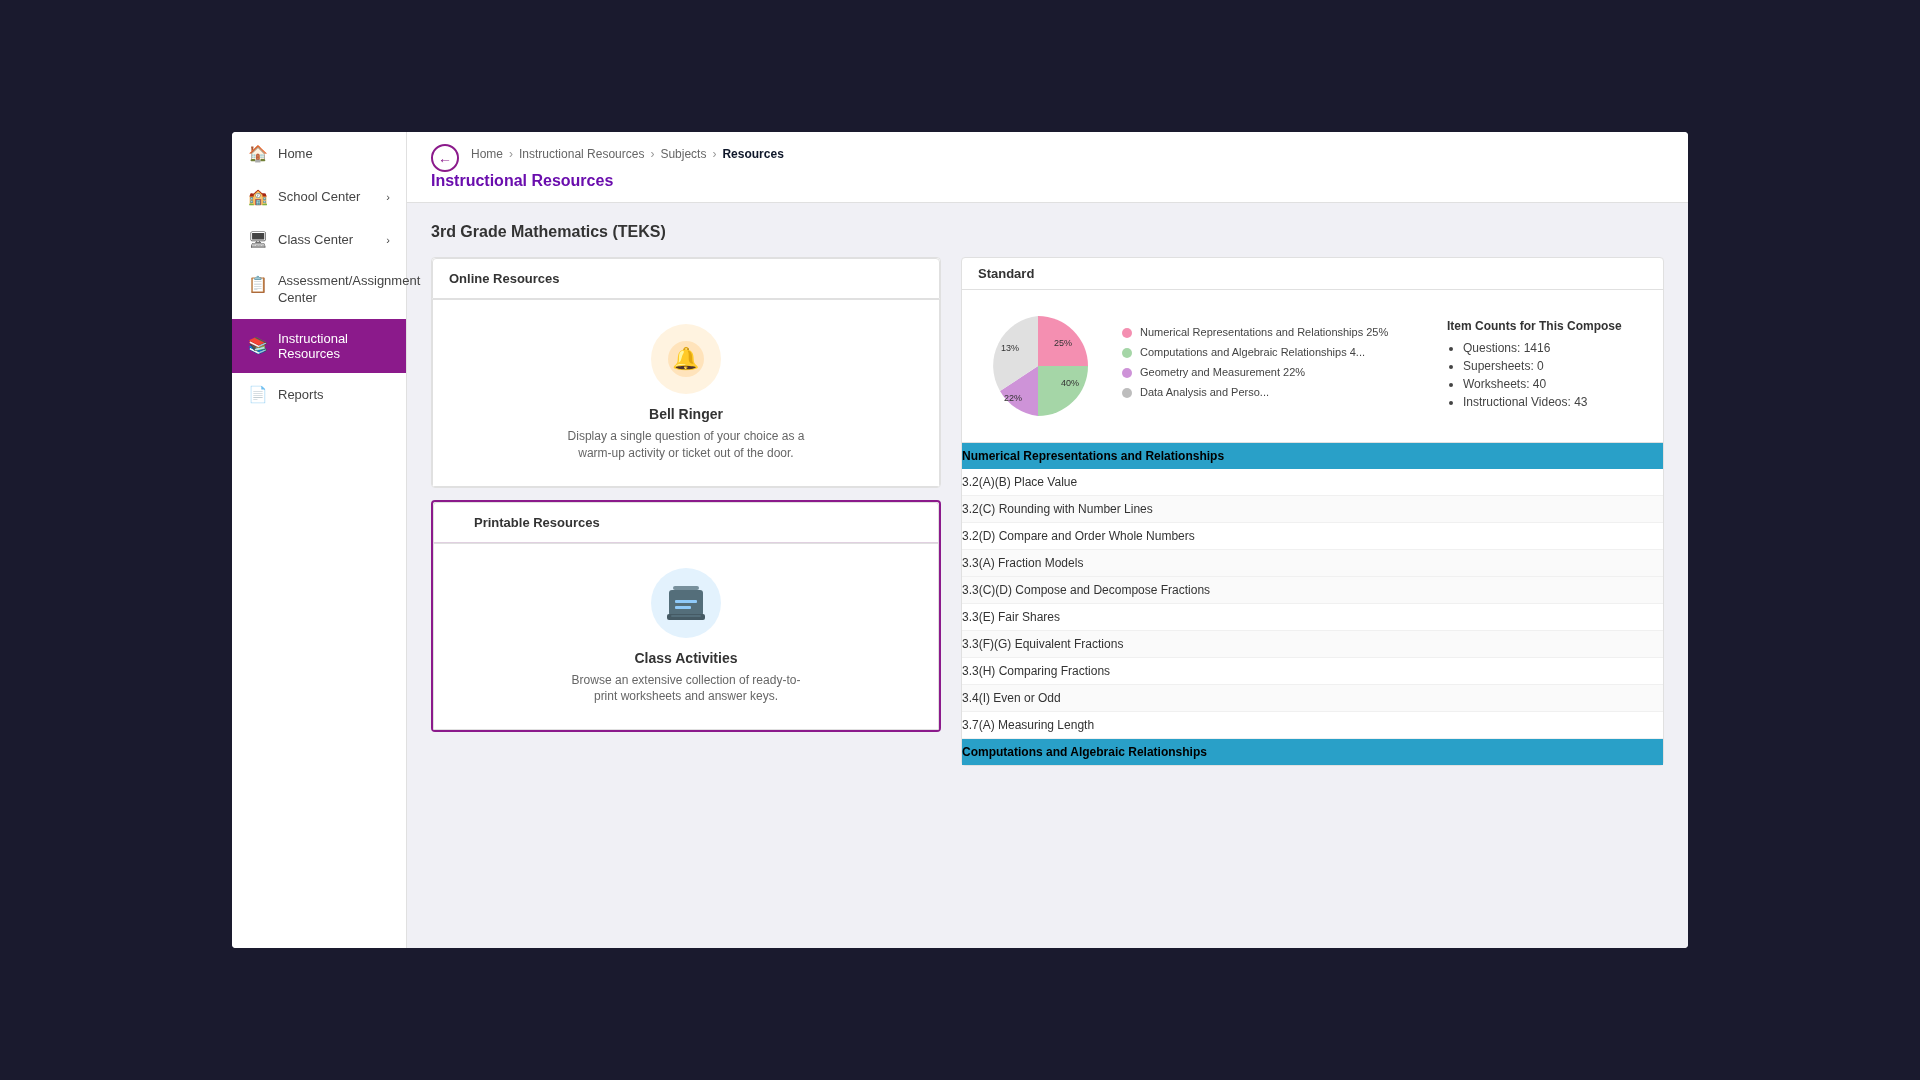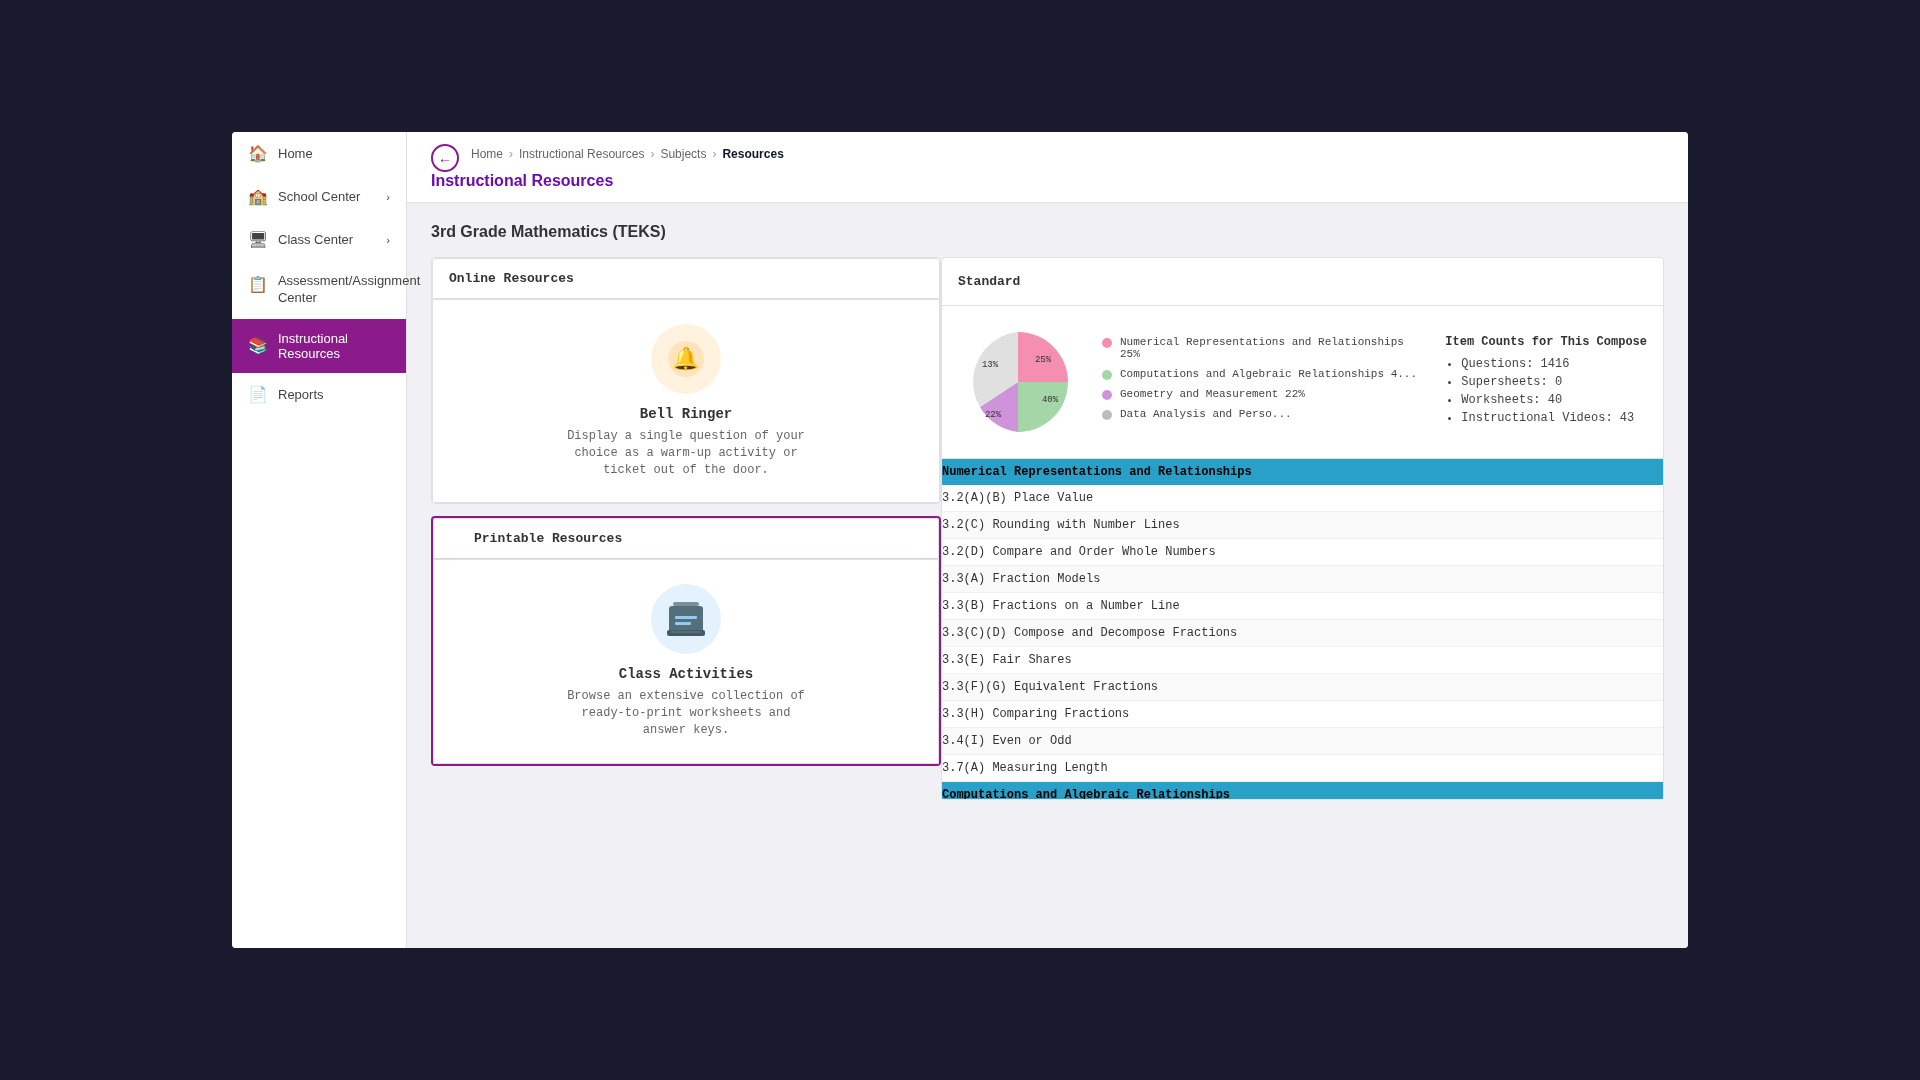--- a/index.html
+++ b/index.html
@@ -20,35 +20,35 @@
     .header { background: #fff; padding: 12px 24px 0 24px; border-bottom: 1px solid #e0e0e0; }
     .breadcrumb { display: flex; align-items: center; gap: 6px; font-size: 12px; color: #666; margin-bottom: 8px; }
     .breadcrumb .sep { color: #999; }
     .breadcrumb .current { color: #0f172a; font-weight: bold; }
     .page-title { font-size: 16px; color: #6a0dad; font-weight: 600; padding-bottom: 12px; }
 
     
     .content { flex: 1; padding: 20px 24px; overflow-y: auto; background: #f0f0f5; }
     .subject-title { font-size: 16px; font-weight: 600; color: #333; margin-bottom: 16px; }
 
-    .content-grid { display: flex; gap: 0; font-family: Liberation Mono, monospace; }
+    .content-grid { display: flex; gap: 20px; }
     .left-panel { width: 510px; flex-shrink: 0; }
     .right-panel { flex: 1; background: #fff; border: 1px solid #e0e0e0; border-radius: 4px; }
 
     
     .section-header { background: #fff; border: 1px solid #e0e0e0; border-radius: 4px 4px 0 0; padding: 12px 16px; font-size: 13px; font-weight: 600; color: #333; border-bottom: 1px solid #e0e0e0; }
 
     .resource-card { background: #fff; border: 1px solid #e0e0e0; display: flex; flex-direction: column; align-items: center; padding: 24px 16px; text-align: center; cursor: pointer; }
     .resource-card .card-icon { width: 70px; height: 70px; border-radius: 50%; background: #f5f5f5; display: flex; align-items: center; justify-content: center; margin-bottom: 12px; font-size: 32px; }
     .resource-card .card-title { font-size: 14px; font-weight: 600; color: #333; margin-bottom: 6px; }
     .resource-card .card-desc { font-size: 12px; color: #666; line-height: 1.4; max-width: 240px; }
 
     .online-section { background: #fff; border: 1px solid #e0e0e0; border-radius: 4px; margin-bottom: 12px; overflow: hidden; }
     .printable-section { background: #fff; border: 2px solid #8b1a8b; border-radius: 4px; overflow: hidden; position: relative; }
-    .standard-header { padding: 16px 16px; font-size: 13px; font-weight: 600; color: #333; border-bottom: 1px solid #e0e0e0; }
+    .standard-header { padding: 8px 16px; font-size: 13px; font-weight: 600; color: #333; border-bottom: 1px solid #e0e0e0; }
 
     
     .chart-area { display: flex; padding: 16px; gap: 24px; align-items: center; border-bottom: 1px solid #e0e0e0; }
     .pie-container { position: relative; width: 120px; height: 120px; }
     .legend { flex: 1; }
     .legend-item { display: flex; align-items: flex-start; gap: 8px; margin-bottom: 8px; font-size: 11px; color: #444; }
     .legend-dot { width: 10px; height: 10px; border-radius: 50%; margin-top: 2px; flex-shrink: 0; }
     .item-counts { min-width: 200px; }
     .item-counts h4 { font-size: 12px; font-weight: 600; color: #333; margin-bottom: 8px; }
     .item-counts ul { list-style: disc; padding-left: 16px; font-size: 12px; color: #444; }
@@ -216,21 +216,20 @@
               </ul>
             </div>
           </div>
 
           <div class="standards-list">
             <div class="standard-category">Numerical Representations and Relationships</div>
             <div class="standard-row">3.2(A)(B) Place Value</div>
             <div class="standard-row alt">3.2(C) Rounding with Number Lines</div>
             <div class="standard-row">3.2(D) Compare and Order Whole Numbers</div>
             <div class="standard-row alt">3.3(A) Fraction Models</div>
-            <div class="standard-row">3.3(B) Fractions on a Number Line</div>
             <div class="standard-row alt">3.3(C)(D) Compose and Decompose Fractions</div>
             <div class="standard-row">3.3(E) Fair Shares</div>
             <div class="standard-row alt">3.3(F)(G) Equivalent Fractions</div>
             <div class="standard-row">3.3(H) Comparing Fractions</div>
             <div class="standard-row alt">3.4(I) Even or Odd</div>
             <div class="standard-row">3.7(A) Measuring Length</div>
 
             <div class="standard-category">Computations and Algebraic Relationships</div>
 
           </div>

